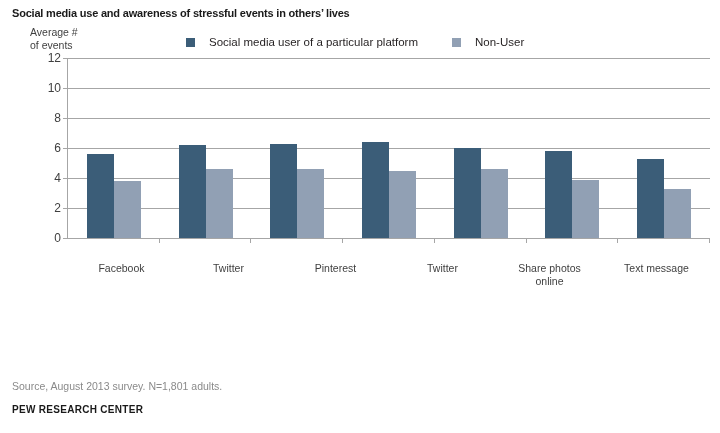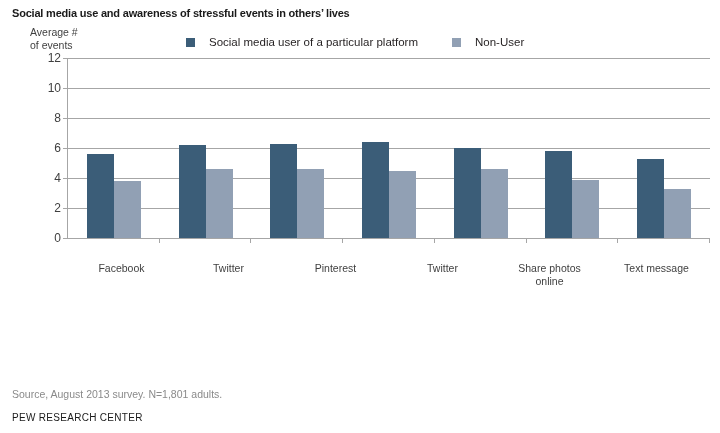--- a/index.html
+++ b/index.html
@@ -172,31 +172,31 @@
     font-size: 10.5px;
     color: #3f3f3f;
     line-height: 1.25;
     white-space: pre-line;
   }
 
   
   .footer {
     position: absolute;
     left: 12px;
-    bottom: 10px;
+    bottom: 18px;
     width: 696px;
   }
   .source-note {
     font-size: 10.5px;
     color: #8a8a8a;
     margin: 0 0 12px 0;
   }
   .brand {
     font-size: 10px;
-    font-weight: normal;
+    font-weight: bold;
     letter-spacing: 0.3px;
     color: #1a1a1a;
     margin: 0;
   }
 </style>
 </head>
 <body>
 
 <div class="header">
   <h1 class="chart-title">Social media use and awareness of stressful events in others’ lives</h1>

